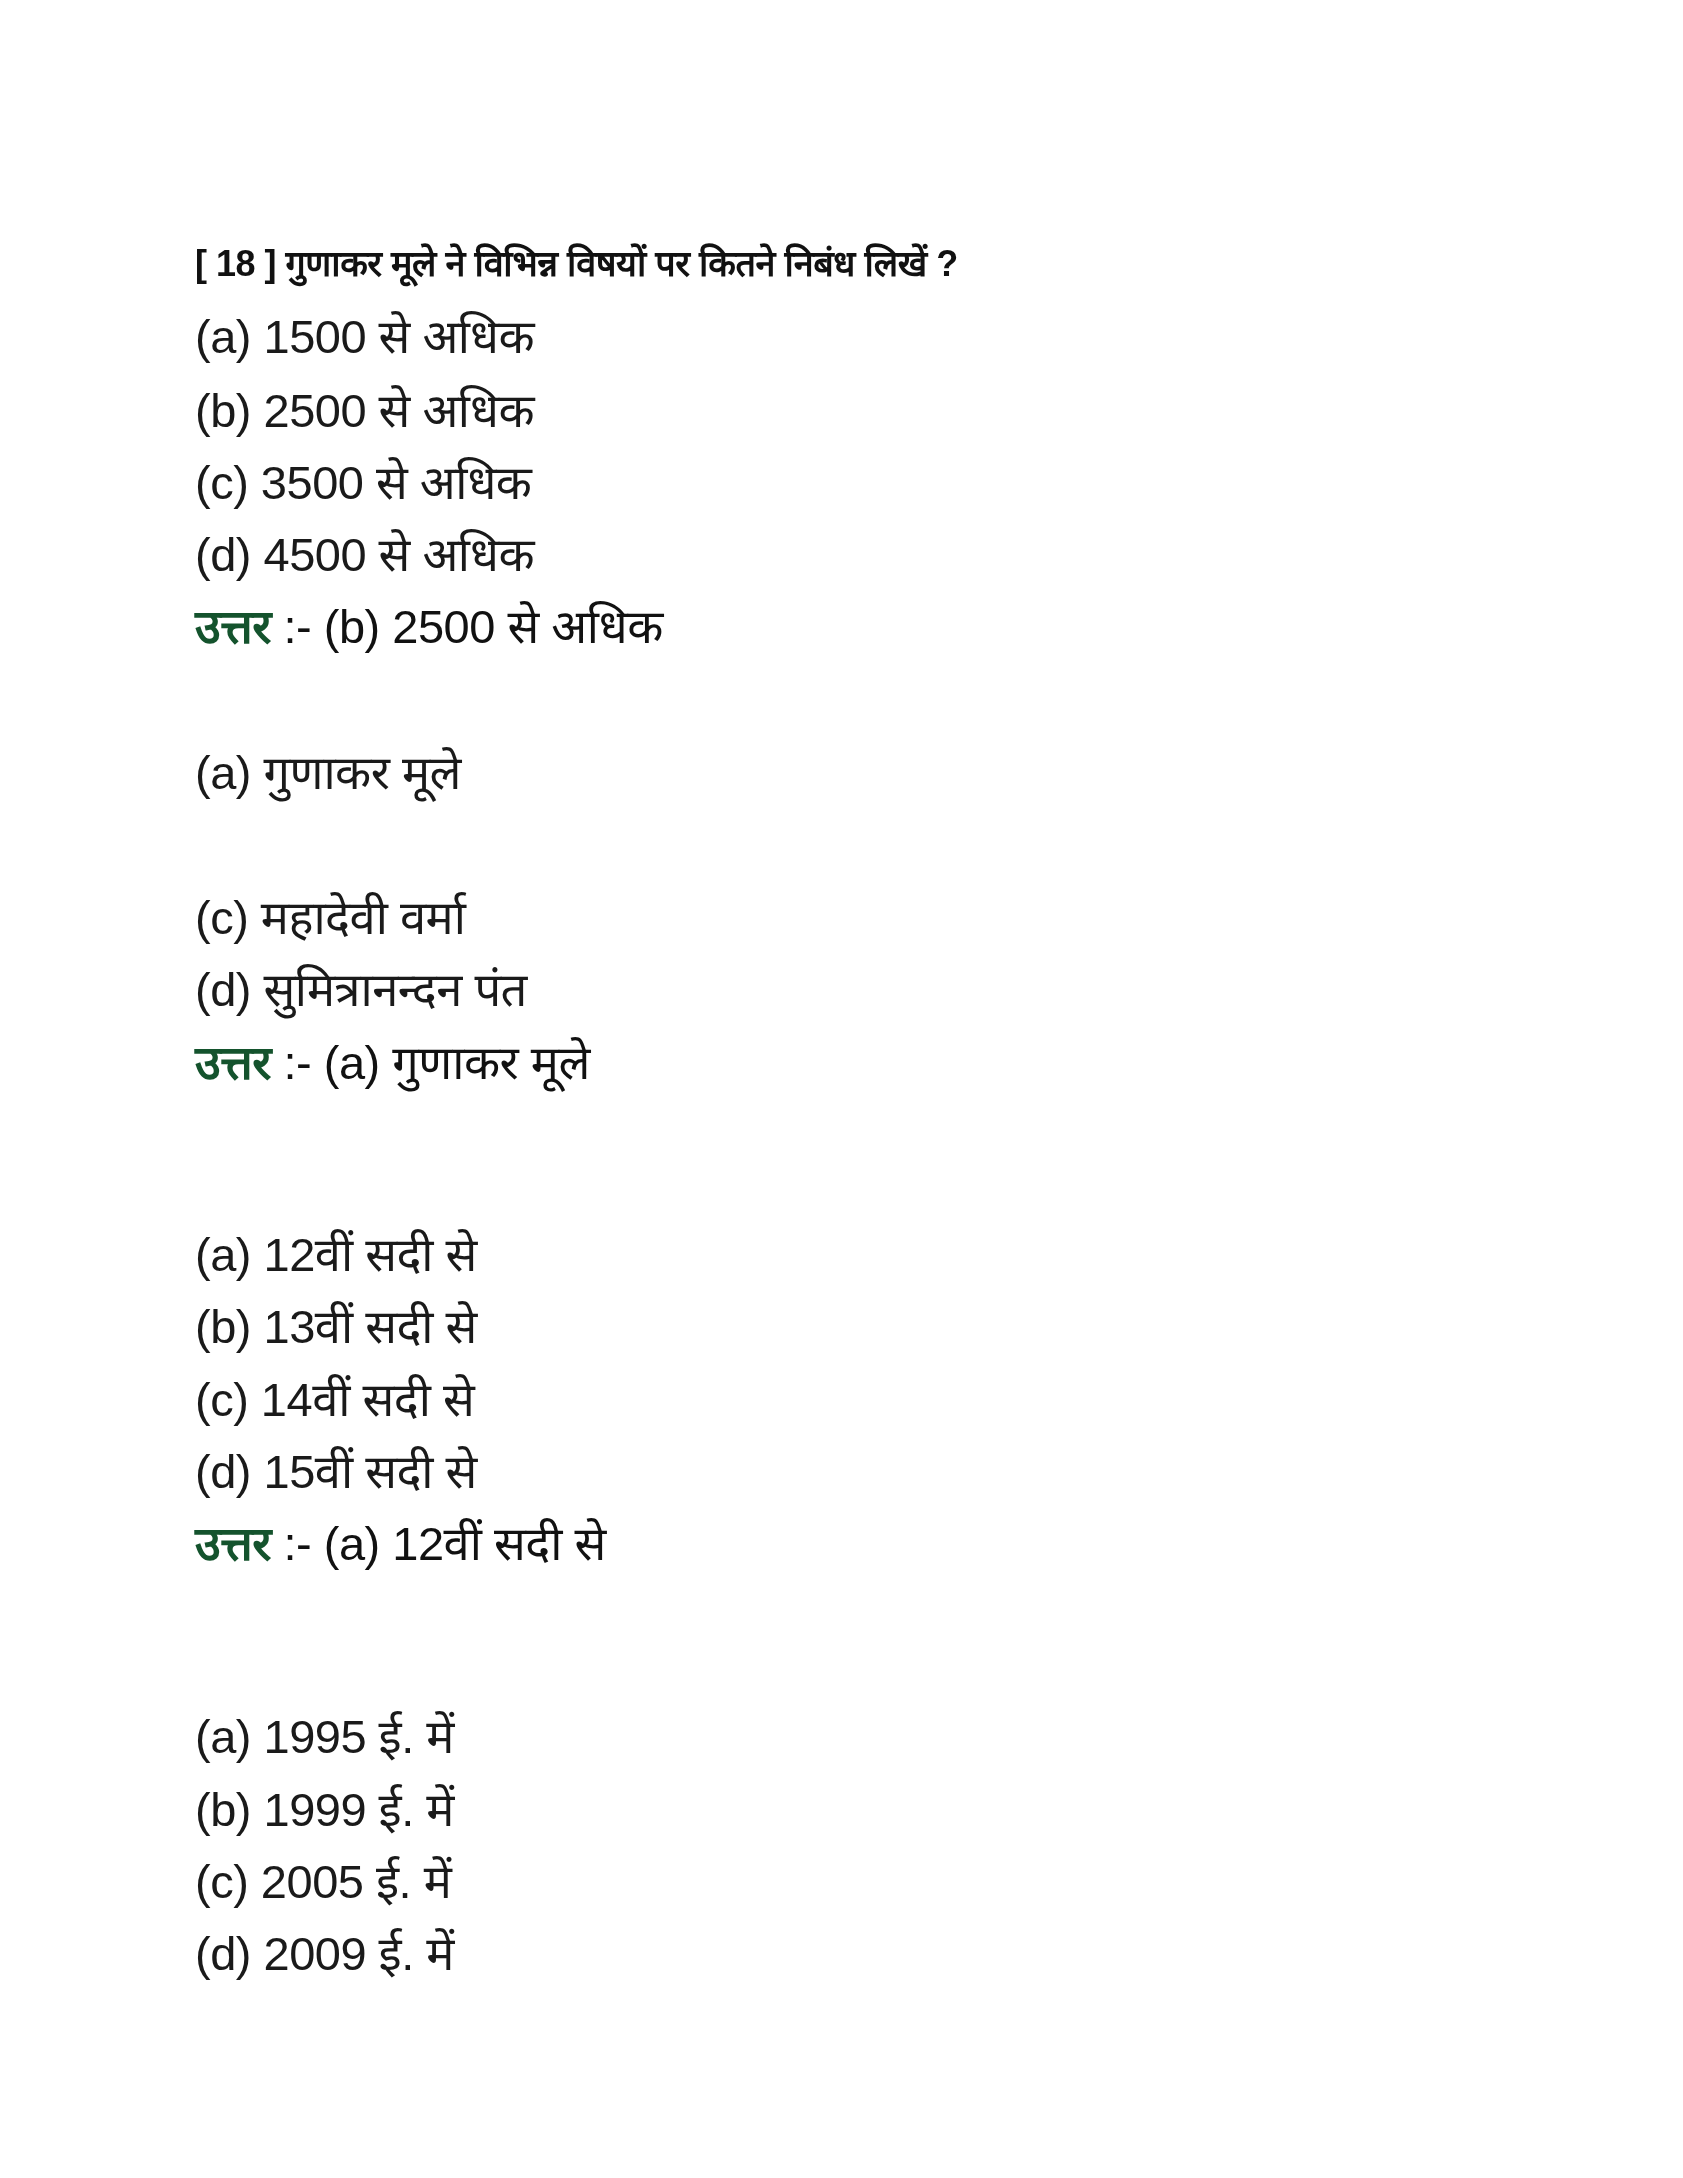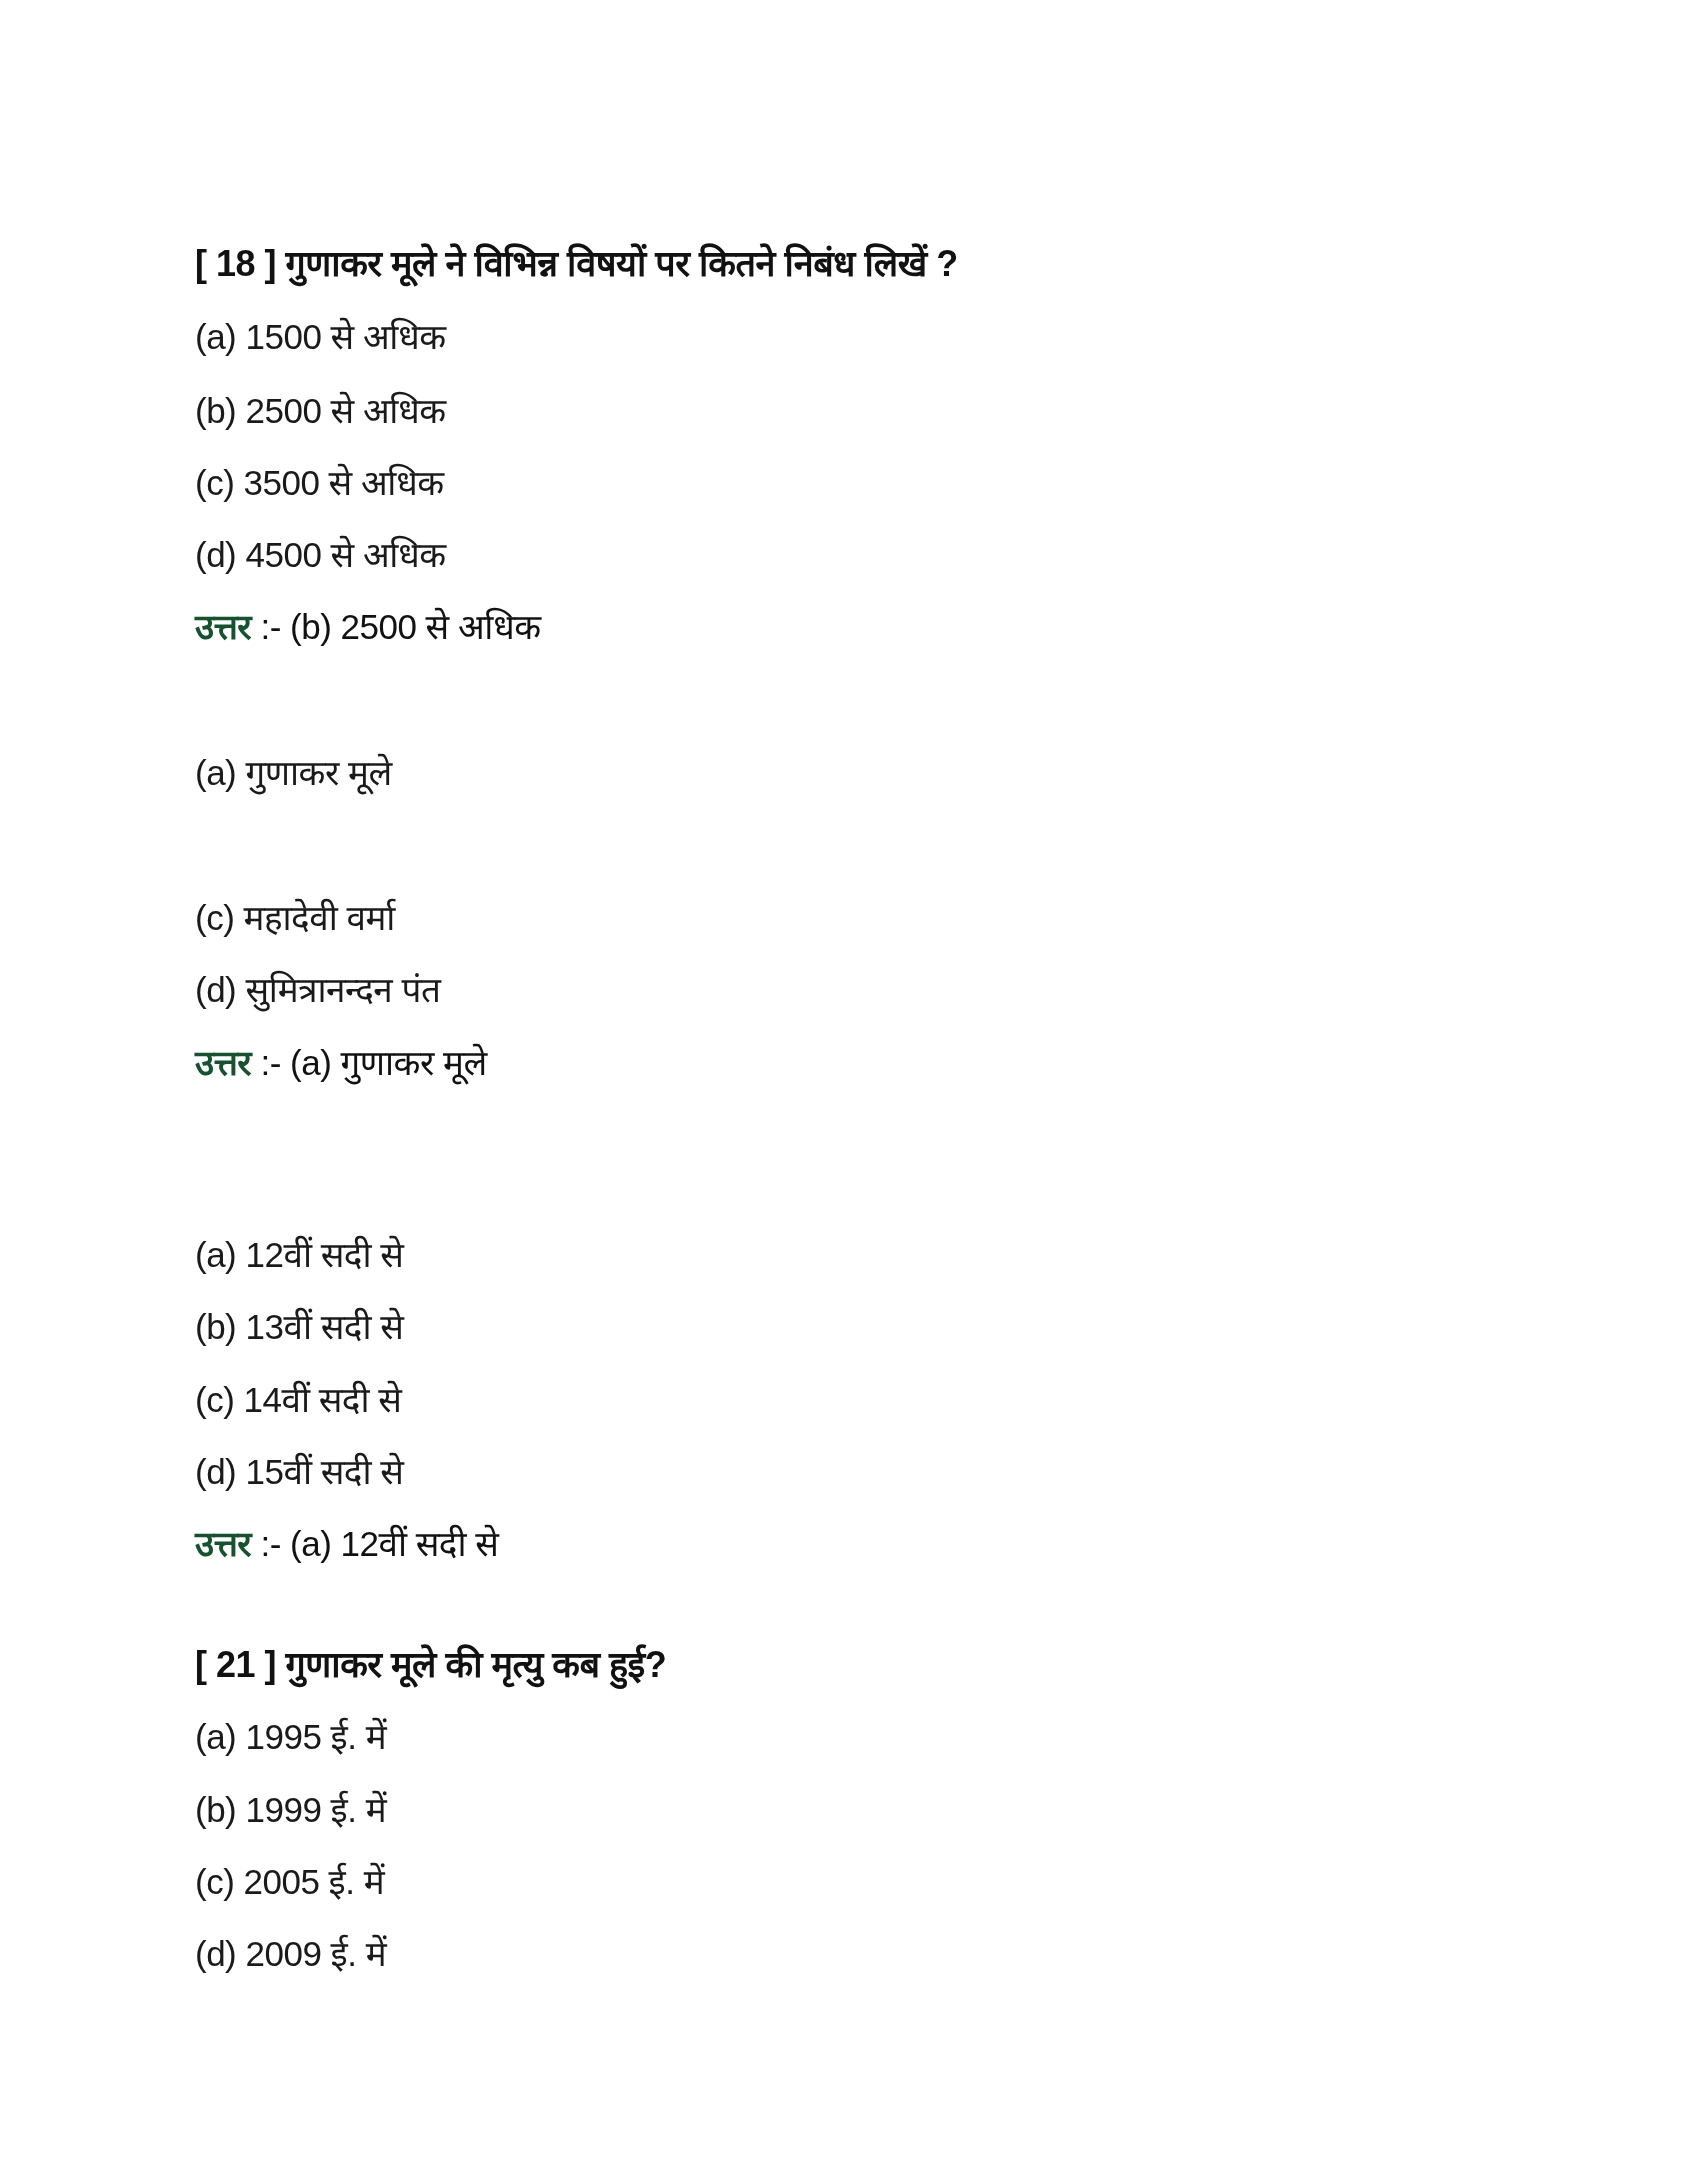--- a/index.html
+++ b/index.html
@@ -21,21 +21,21 @@
       top: 0;
       width: 1683px;
       height: 2178px;
       margin-top: 44px;
     }
     .line {
       position: absolute;
       left: 195px;
       height: 59px;
       line-height: 59px;
-      font-size: 35px;
+      font-size: 47px;
       white-space: nowrap;
       letter-spacing: -0.5px;
     }
     .question {
       font-weight: bold;
       font-size: 36px;
     }
     .option {
       font-weight: normal;
       color: #1a1a1a;
@@ -73,23 +73,19 @@
   </div>
 
   <div class="line option" style="top:1181px;">(a) 12वीं सदी से</div>
   <div class="line option" style="top:1253px;">(b) 13वीं सदी से</div>
   <div class="line option" style="top:1326px;">(c) 14वीं सदी से</div>
   <div class="line option" style="top:1398px;">(d) 15वीं सदी से</div>
   <div class="line" style="top:1470px;">
     <span class="answer-label">उत्तर</span><span class="answer-text"> :- (a) 12वीं सदी से</span>
   </div>
 
-  <div class="line question" style="top:1591px;">
-    <span>[ 21 ]</span>
-    <span>गुणाकर मूले की मृत्यु कब हुई?</span>
-  </div>
   <div class="line option" style="top:1663px;">(a) 1995 ई. में</div>
   <div class="line option" style="top:1736px;">(b) 1999 ई. में</div>
   <div class="line option" style="top:1808px;">(c) 2005 ई. में</div>
   <div class="line option" style="top:1880px;">(d) 2009 ई. में</div>
 
 </div>
 
 
 </body></html>

